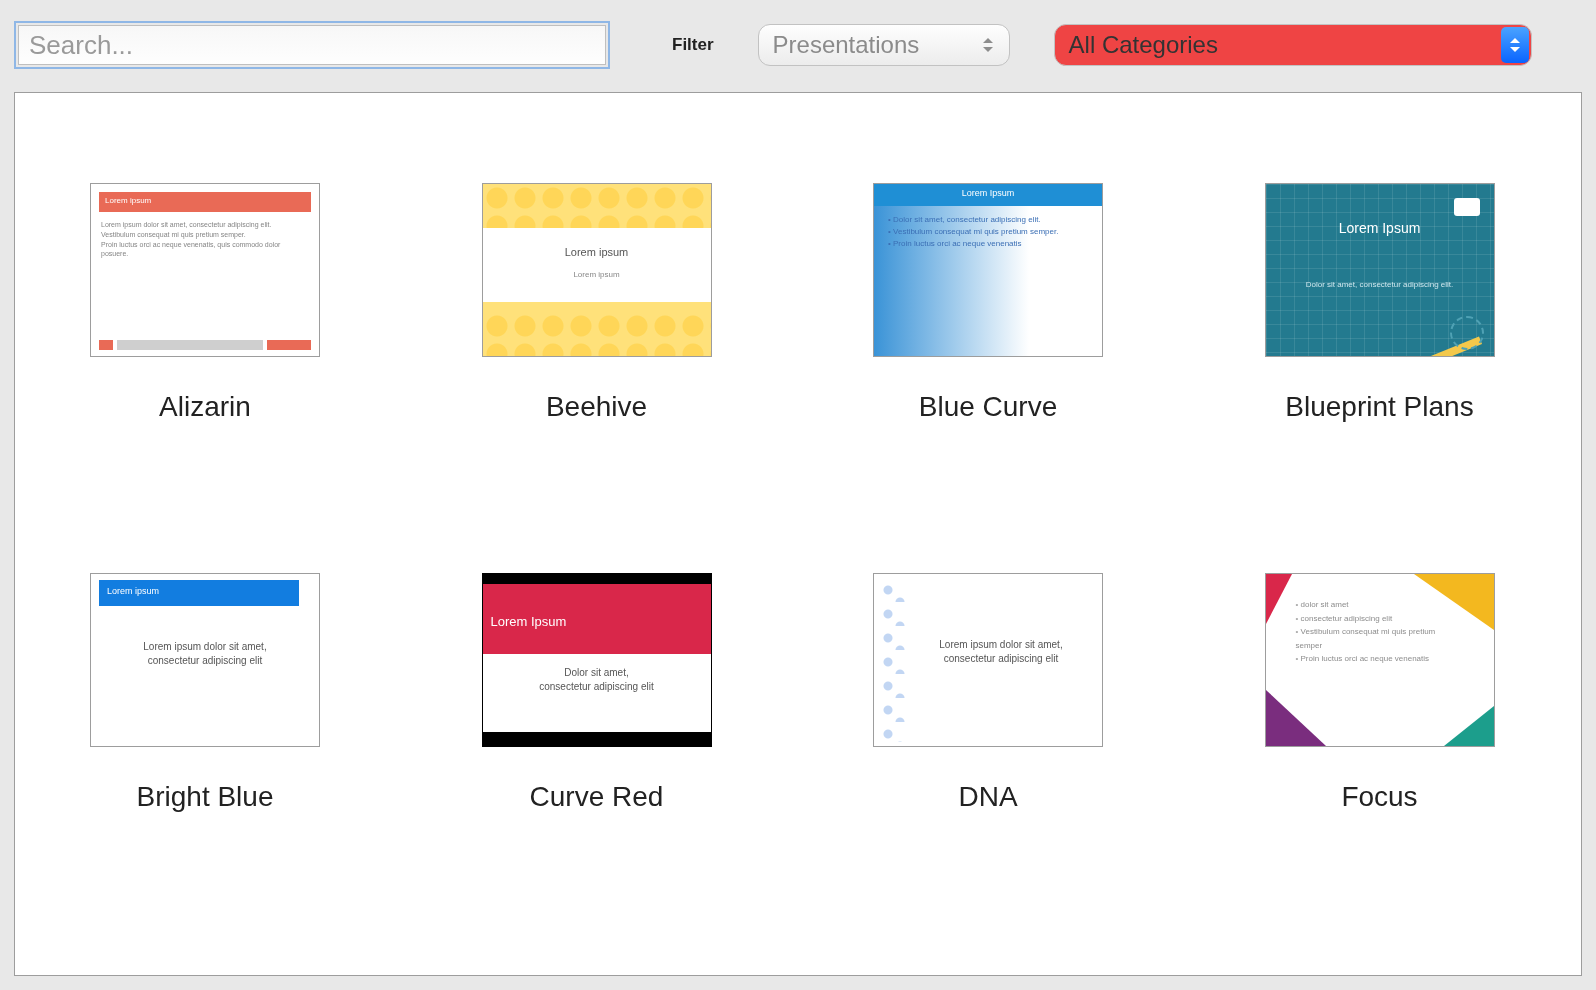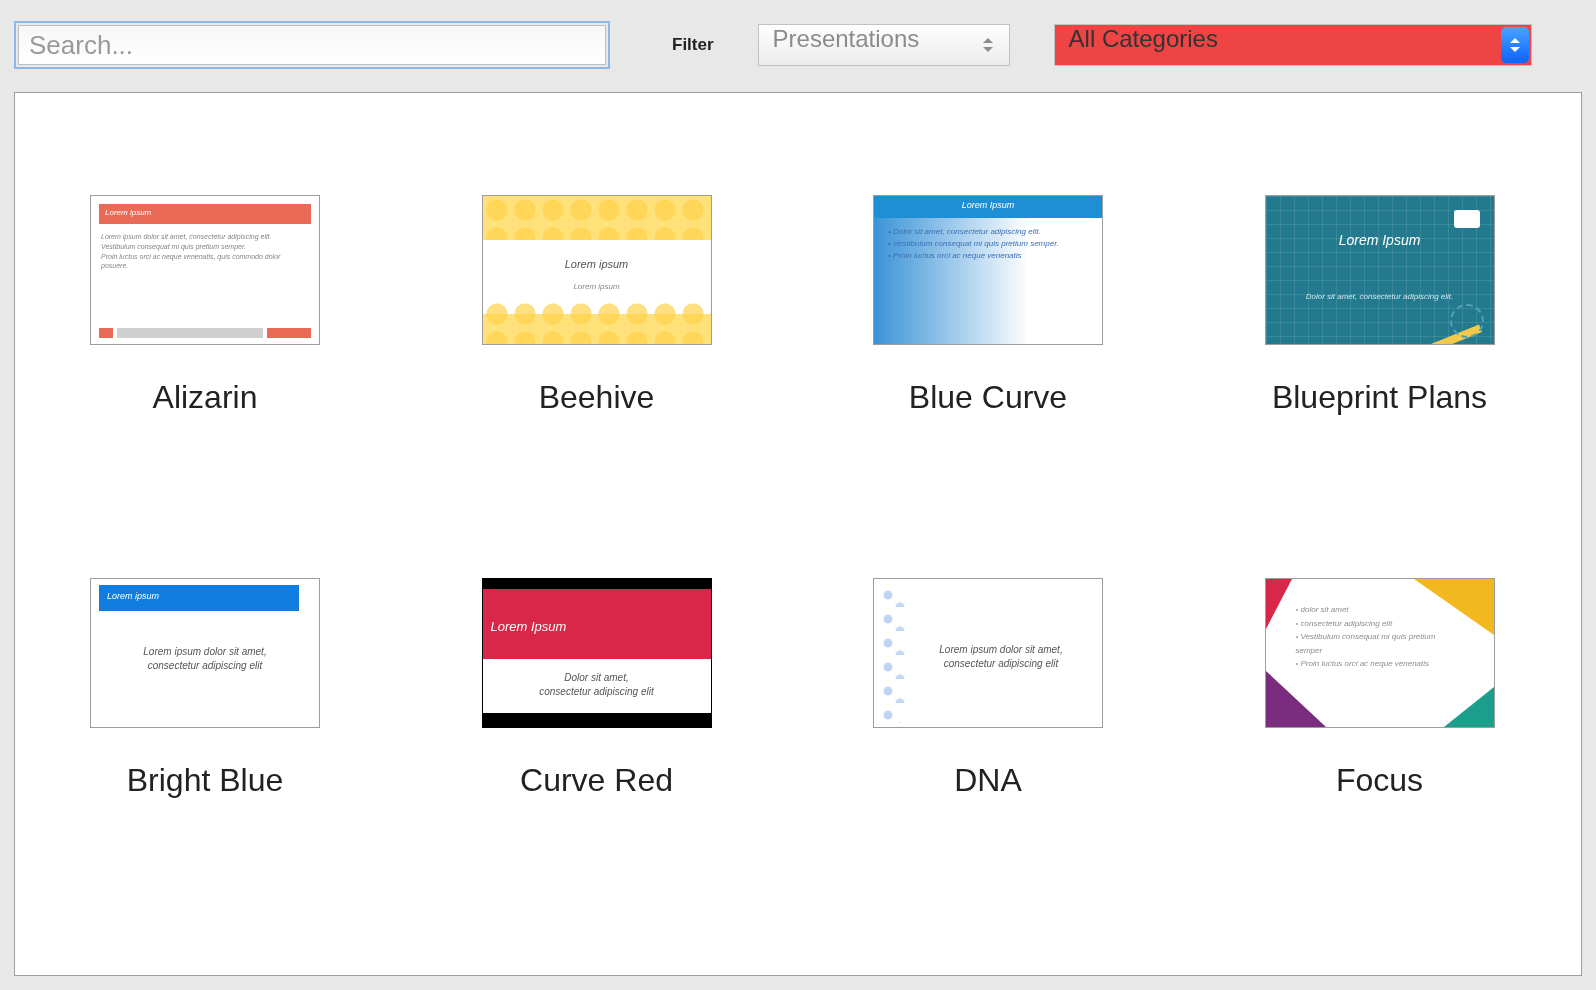--- a/index.html
+++ b/index.html
@@ -36,24 +36,24 @@
     font-size: 17px;
     font-weight: 700;
     color: #222;
     margin-left: 22px;
   }
 
   .select-wrapper {
     position: relative;
     height: 42px;
     border: 1px solid #c2c2c2;
-    border-radius: 0;
+    border-radius: 12px;
     background: linear-gradient(#fefefe,#ececec);
     display: flex;
-    align-items: flex-start;
+    align-items: center;
     padding: 0 46px 0 14px;
   }
   .select-wrapper.presentations { width: 252px; }
   .select-wrapper.categories    { width: 478px; background:#ef4444; }
   .select-text { font-size: 24px; color:#333; }
   .select-wrapper.presentations .select-text { color:#8b8b8b; }
 
   .select-stepper {
     position:absolute; right:6px; top:4px; bottom:4px;
     width:30px;
@@ -91,31 +91,30 @@
 
   .grid {
     display:grid;
     grid-template-columns: repeat(4, 1fr);
     column-gap: 120px;
     row-gap: 150px;
   }
 
   .tile { width:260px; }
   .thumb {
-    width:230px; height:150px;
+    width:230px; height:174px;
     border:1px solid #9d9d9d;
-    margin:12px auto;
+    margin:0 auto;
     position:relative;
     overflow:hidden;
     background:#fff;
-    font-style:italic;
   }
   .caption {
     margin-top:34px;
-    font-size:32px;
+    font-size:28px;
     color:#222;
     text-align:center;
     white-space:nowrap;
   }
 
   
   .alizarin .bar1 { position:absolute; left:8px; top:8px; right:8px; height:20px; background:#e96a56; font-size:8px; color:#fff; padding:4px 6px; }
   .alizarin .body { position:absolute; left:10px; top:36px; right:10px; font-size:7px; color:#858585; line-height:1.4; }
   .alizarin .foot { position:absolute; left:8px; right:8px; bottom:6px; height:10px; display:flex; gap:4px; }
   .alizarin .foot div:nth-child(1){width:14px;background:#e96a56;}

